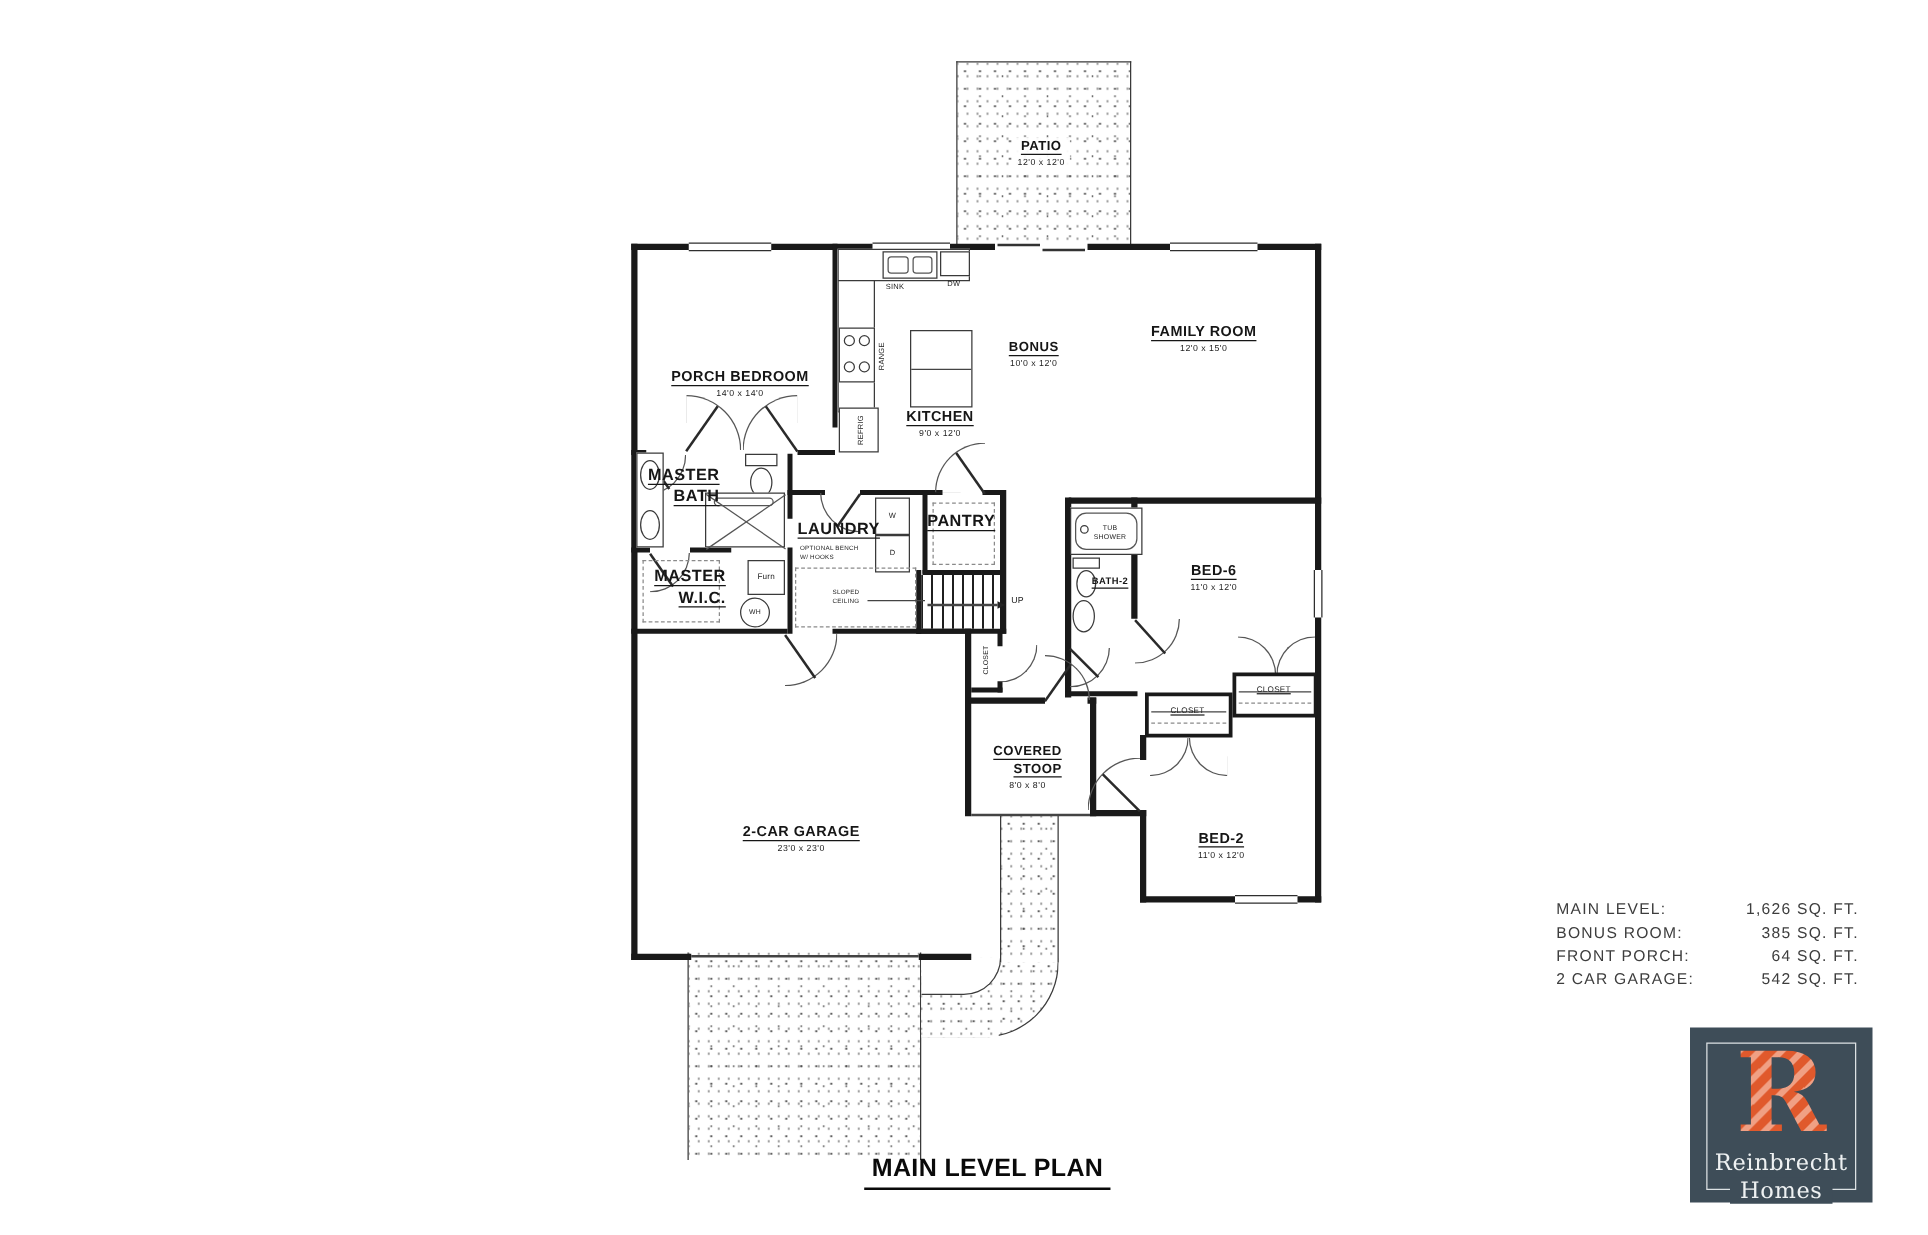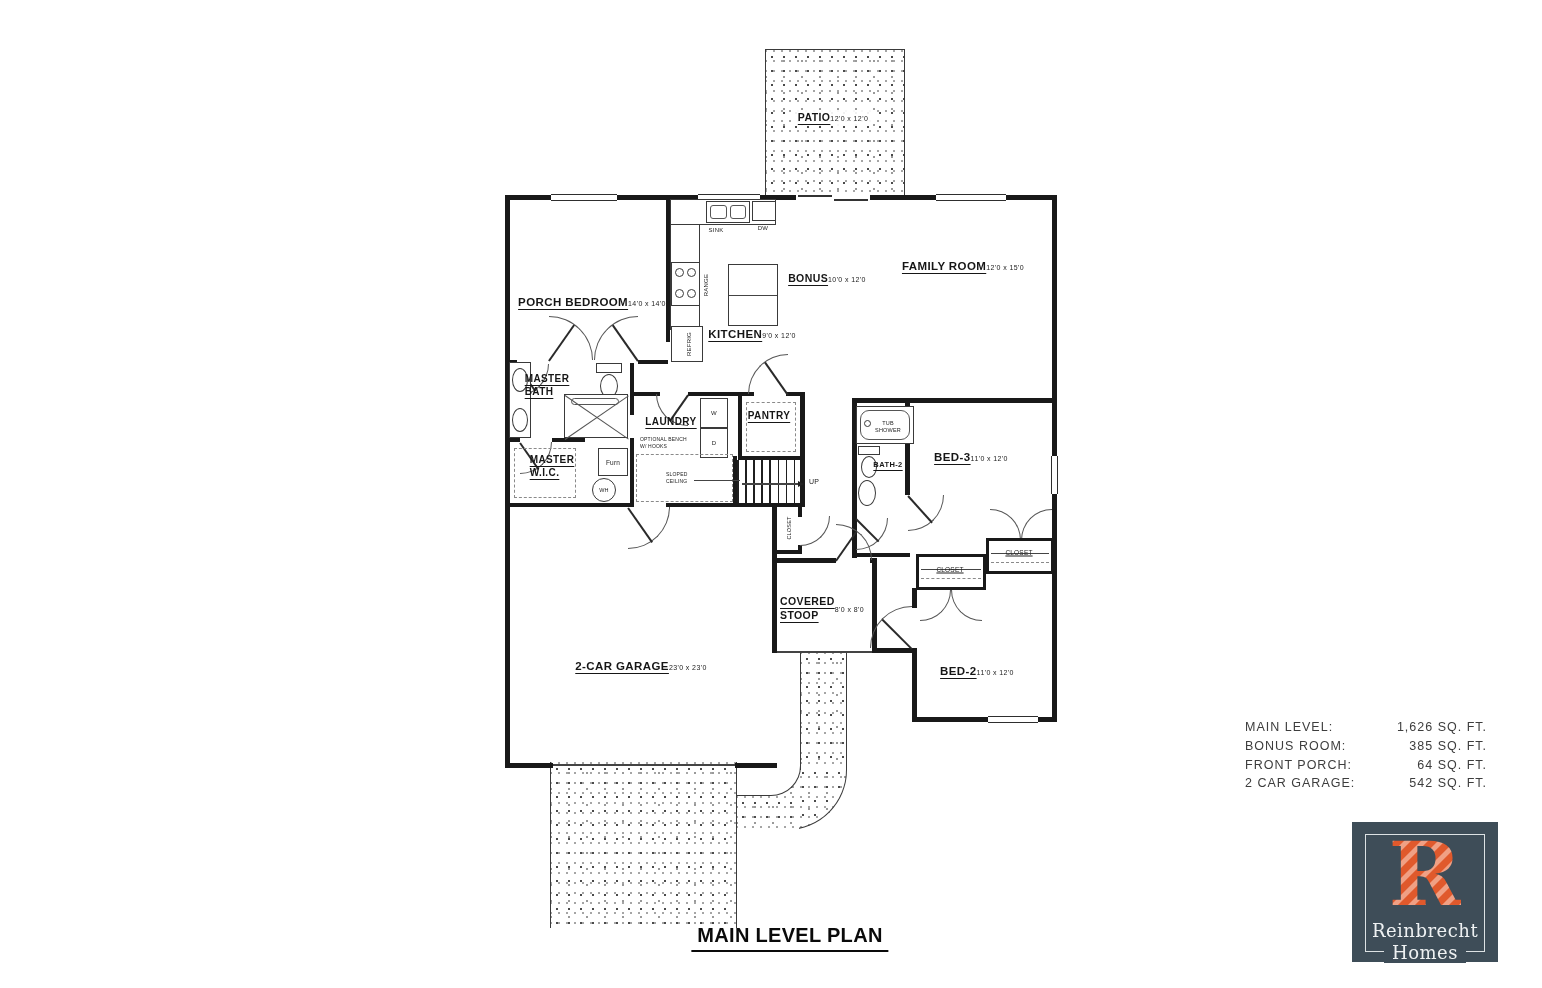--- a/index.html
+++ b/index.html
@@ -23,27 +23,27 @@
   .win-h{position:absolute;height:7px;background:#fff;border-top:1.6px solid #2e2e2e;border-bottom:1.6px solid #2e2e2e}
   .win-v{position:absolute;width:7px;background:#fff;border-left:1.6px solid #2e2e2e;border-right:1.6px solid #2e2e2e}
 
   .arc{position:absolute;background:transparent;border:0 solid #555}
   .arc-tr{border-top:1.1px solid #555;border-right:1.1px solid #555;border-top-right-radius:100% 100%}
   .arc-tl{border-top:1.1px solid #555;border-left:1.1px solid #555;border-top-left-radius:100% 100%}
   .arc-br{border-bottom:1.1px solid #555;border-right:1.1px solid #555;border-bottom-right-radius:100% 100%}
   .arc-bl{border-bottom:1.1px solid #555;border-left:1.1px solid #555;border-bottom-left-radius:100% 100%}
   .leaf{position:absolute;height:2.2px;background:#2a2a2a;transform-origin:0 50%}
 
-  .room-label{position:absolute;display:flex;align-items:center;text-align:left;
+  .room-label{position:absolute;display:flex;flex-direction:column;align-items:center;text-align:right;
               transform:translateX(-50%);line-height:1.3;z-index:5}
   .room-label.halo{background:rgba(255,255,255,.92);padding:1px 4px}
   .rname{font-weight:700;letter-spacing:.4px;color:#161616;white-space:pre-line;
          text-decoration:underline;text-underline-offset:2.5px;text-decoration-thickness:1.1px}
   .rdims{font-size:7px;letter-spacing:.4px;margin-top:1.5px;color:#222}
-  .sz11{font-size:11.5px}.sz10{font-size:10.5px}.sz9{font-size:10px}.sz7{font-size:7.5px}
+  .sz11{font-size:11.5px}.sz10{font-size:10.5px}.sz9{font-size:13px}.sz7{font-size:7.5px}
 
   .f-label{position:absolute;font-size:6px;color:#222;letter-spacing:.2px;white-space:nowrap;
            transform:translate(-50%,-50%);z-index:5}
   .vrot{transform:translate(-50%,-50%) rotate(-90deg)}
   .pre{white-space:pre-line;text-align:left}
 
   .treads{position:absolute;background-image:repeating-linear-gradient(90deg,#1f1f1f 0 1.6px,transparent 1.6px 8.1px)}
   .arrowhead{position:absolute;width:0;height:0;border-left:6px solid #222;border-top:3px solid transparent;border-bottom:3px solid transparent}
 
   .ellipse{position:absolute;border:1px solid #3a3a3a;border-radius:50%;background:#fff}
@@ -256,21 +256,21 @@
     <span class="rname sz9">MASTER
 W.I.C.</span>
   </div>
   <div class="room-label" style="left:671px;top:415px">
     <span class="rname sz9">LAUNDRY</span>
   </div>
   <div class="room-label" style="left:769px;top:409px">
     <span class="rname sz9">PANTRY</span>
   </div>
   <div class="room-label" style="left:971px;top:450px">
-    <span class="rname sz11">BED-3</span>
+    <span class="rname sz11">BED-6</span>
     <span class="rdims">11'0 x 12'0</span>
   </div>
   <div class="room-label" style="left:888px;top:460px">
     <span class="rname sz7">BATH-2</span>
   </div>
   <div class="room-label" style="left:977px;top:664px">
     <span class="rname sz11">BED-2</span>
     <span class="rdims">11'0 x 12'0</span>
   </div>
   <div class="room-label" style="left:822px;top:595px">

